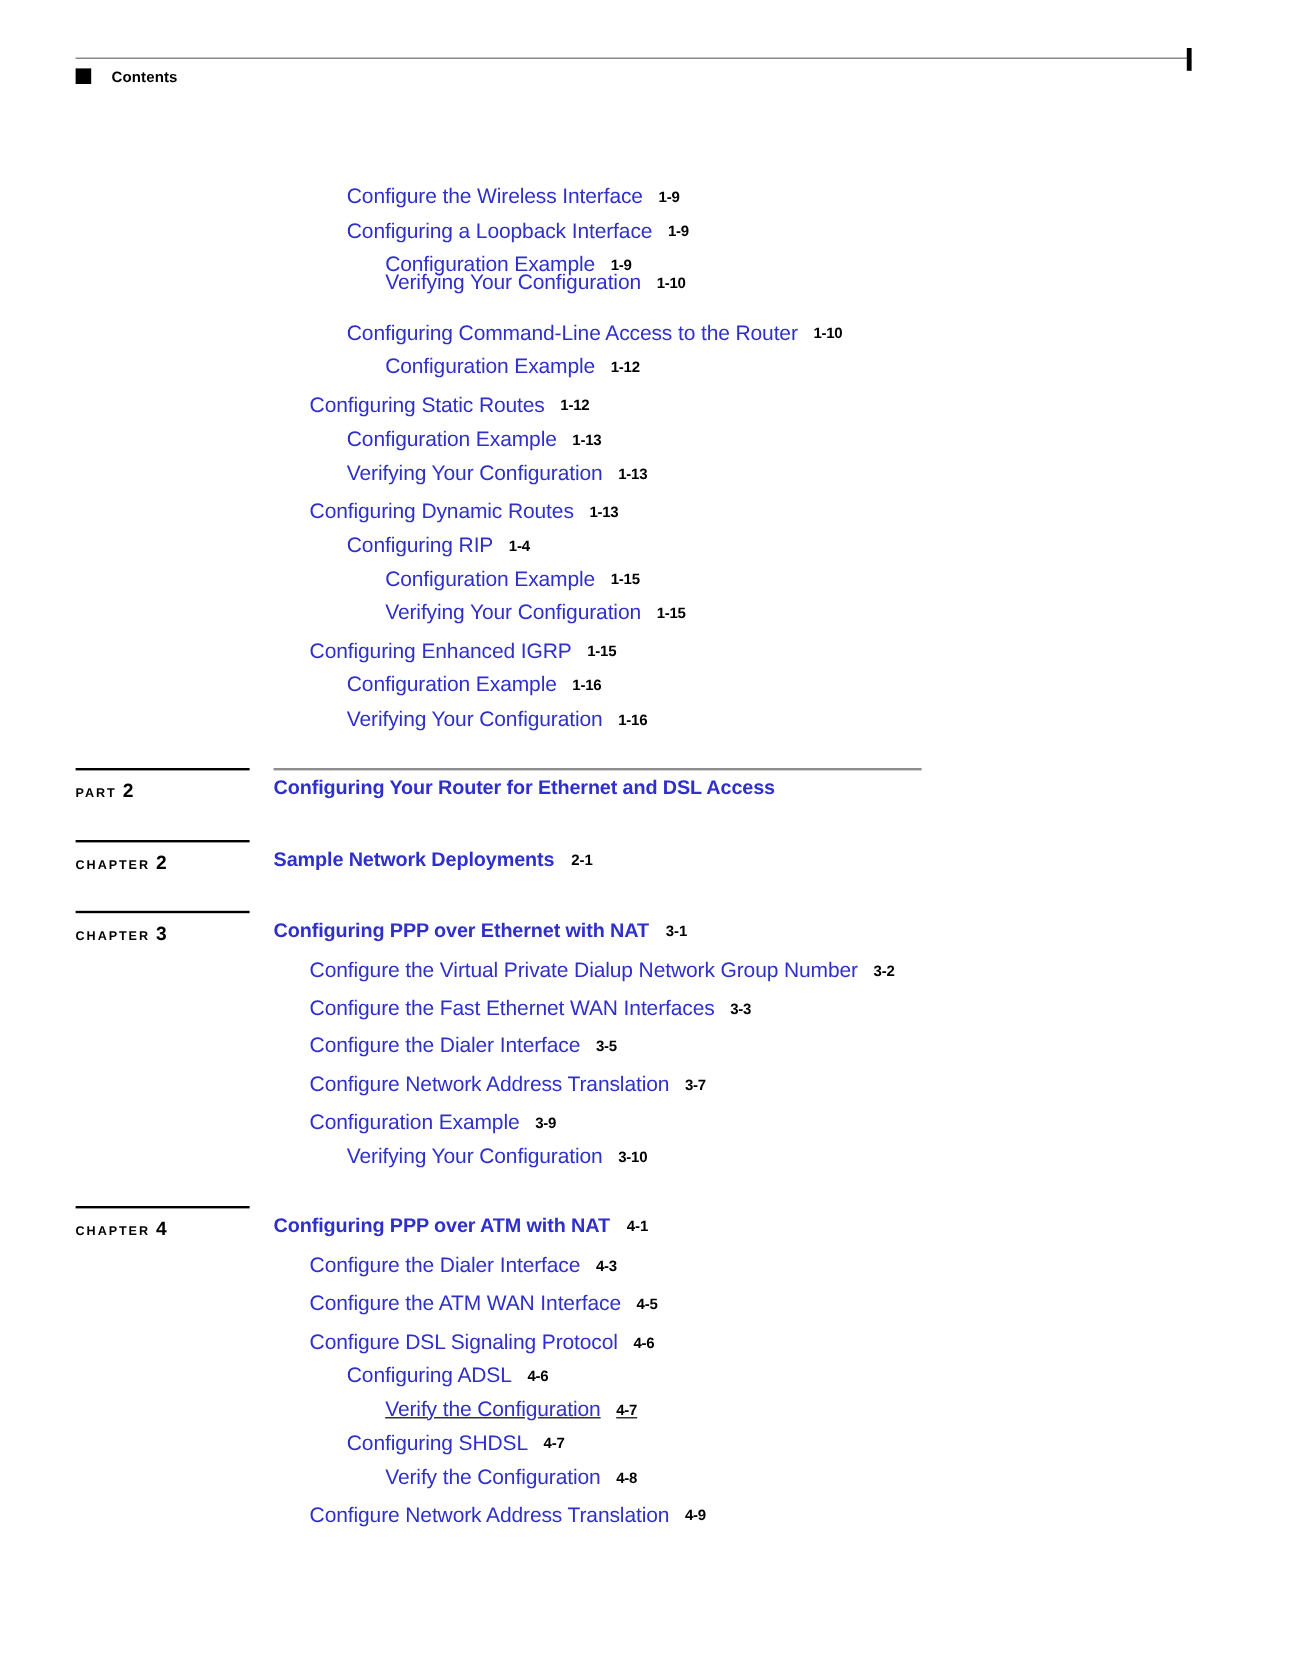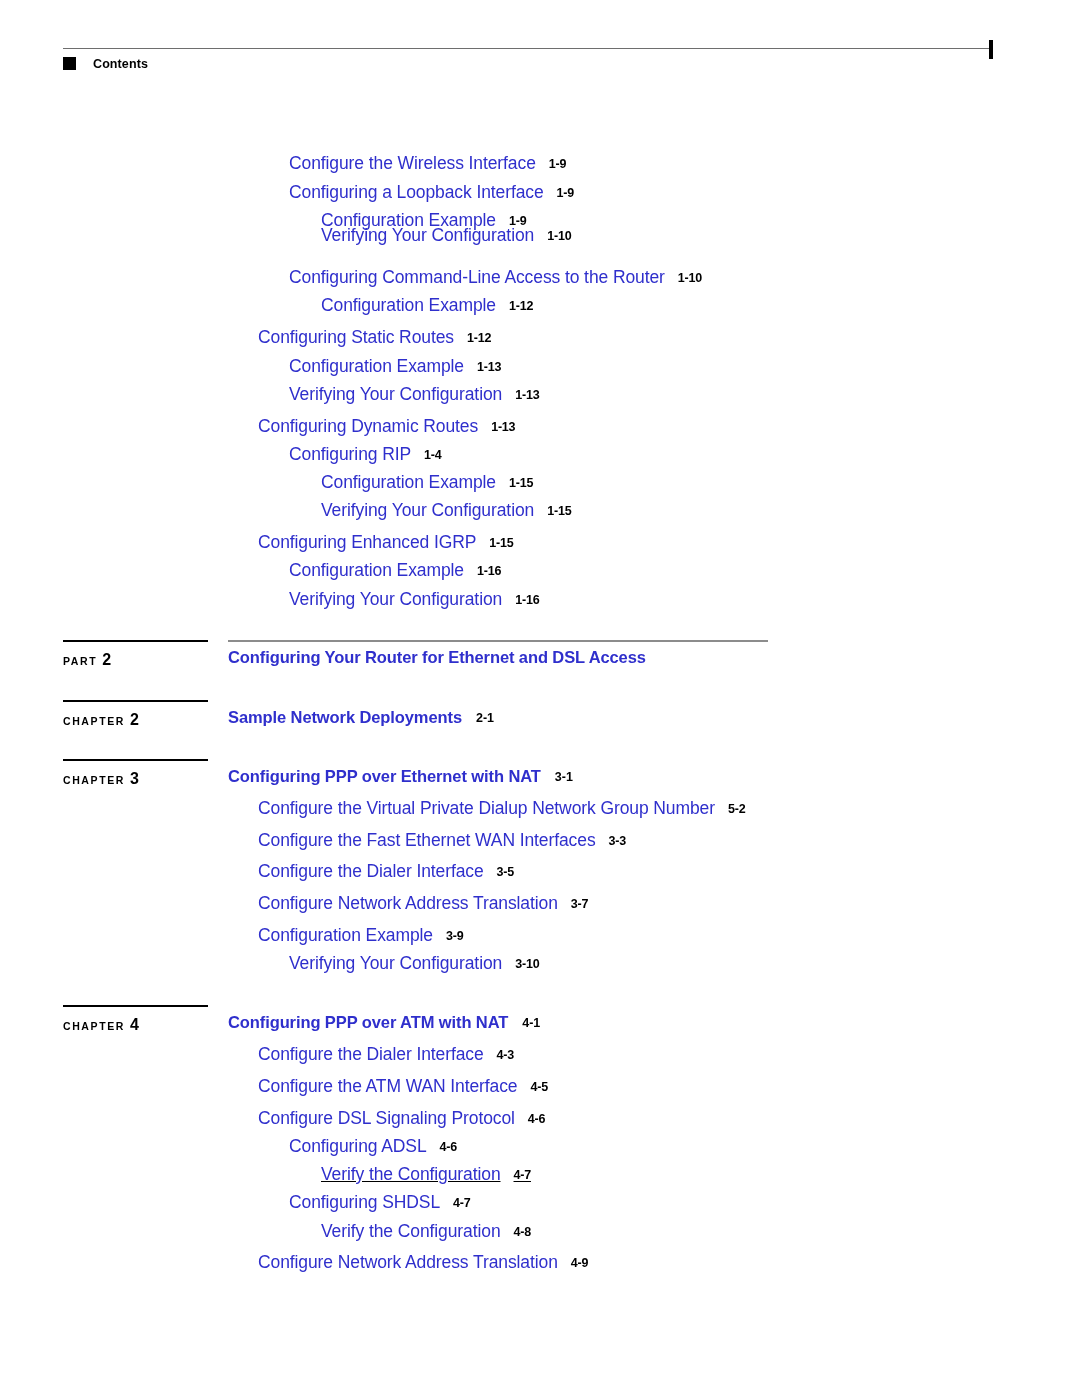--- a/index.html
+++ b/index.html
@@ -198,21 +198,21 @@
     <div class="sec-block" style="top: 700px;">
       <div class="sec-rule-left"></div>
       <div class="sec-label"><span class="kind">CHAPTER</span><span class="num">2</span></div>
       <div class="sec-heading"><span class="sec-heading-text">Sample Network Deployments</span><span class="sec-heading-page">2-1</span></div>
     </div>
     <div class="sec-block" style="top: 759px;">
       <div class="sec-rule-left"></div>
       <div class="sec-label"><span class="kind">CHAPTER</span><span class="num">3</span></div>
       <div class="sec-heading"><span class="sec-heading-text">Configuring PPP over Ethernet with NAT</span><span class="sec-heading-page">3-1</span></div>
     </div>
-    <div class="toc-row" style="left: 258px; top: 800px;"><span class="toc-title">Configure the Virtual Private Dialup Network Group Number</span><span class="toc-page">5-2</span></div>
+    <div class="toc-row" style="left: 258px; top: 800px;"><span class="toc-title">Configure the Virtual Private Dialup Network Group Number</span><span class="toc-page">3-2</span></div>
     <div class="toc-row" style="left: 258px; top: 832px;"><span class="toc-title">Configure the Fast Ethernet WAN Interfaces</span><span class="toc-page">3-3</span></div>
     <div class="toc-row" style="left: 258px; top: 863px;"><span class="toc-title">Configure the Dialer Interface</span><span class="toc-page">3-5</span></div>
     <div class="toc-row" style="left: 258px; top: 895px;"><span class="toc-title">Configure Network Address Translation</span><span class="toc-page">3-7</span></div>
     <div class="toc-row" style="left: 258px; top: 927px;"><span class="toc-title">Configuration Example</span><span class="toc-page">3-9</span></div>
     <div class="toc-row" style="left: 289px; top: 955px;"><span class="toc-title">Verifying Your Configuration</span><span class="toc-page">3-10</span></div>
     <div class="sec-block" style="top: 1005px;">
       <div class="sec-rule-left"></div>
       <div class="sec-label"><span class="kind">CHAPTER</span><span class="num">4</span></div>
       <div class="sec-heading"><span class="sec-heading-text">Configuring PPP over ATM with NAT</span><span class="sec-heading-page">4-1</span></div>
     </div>

